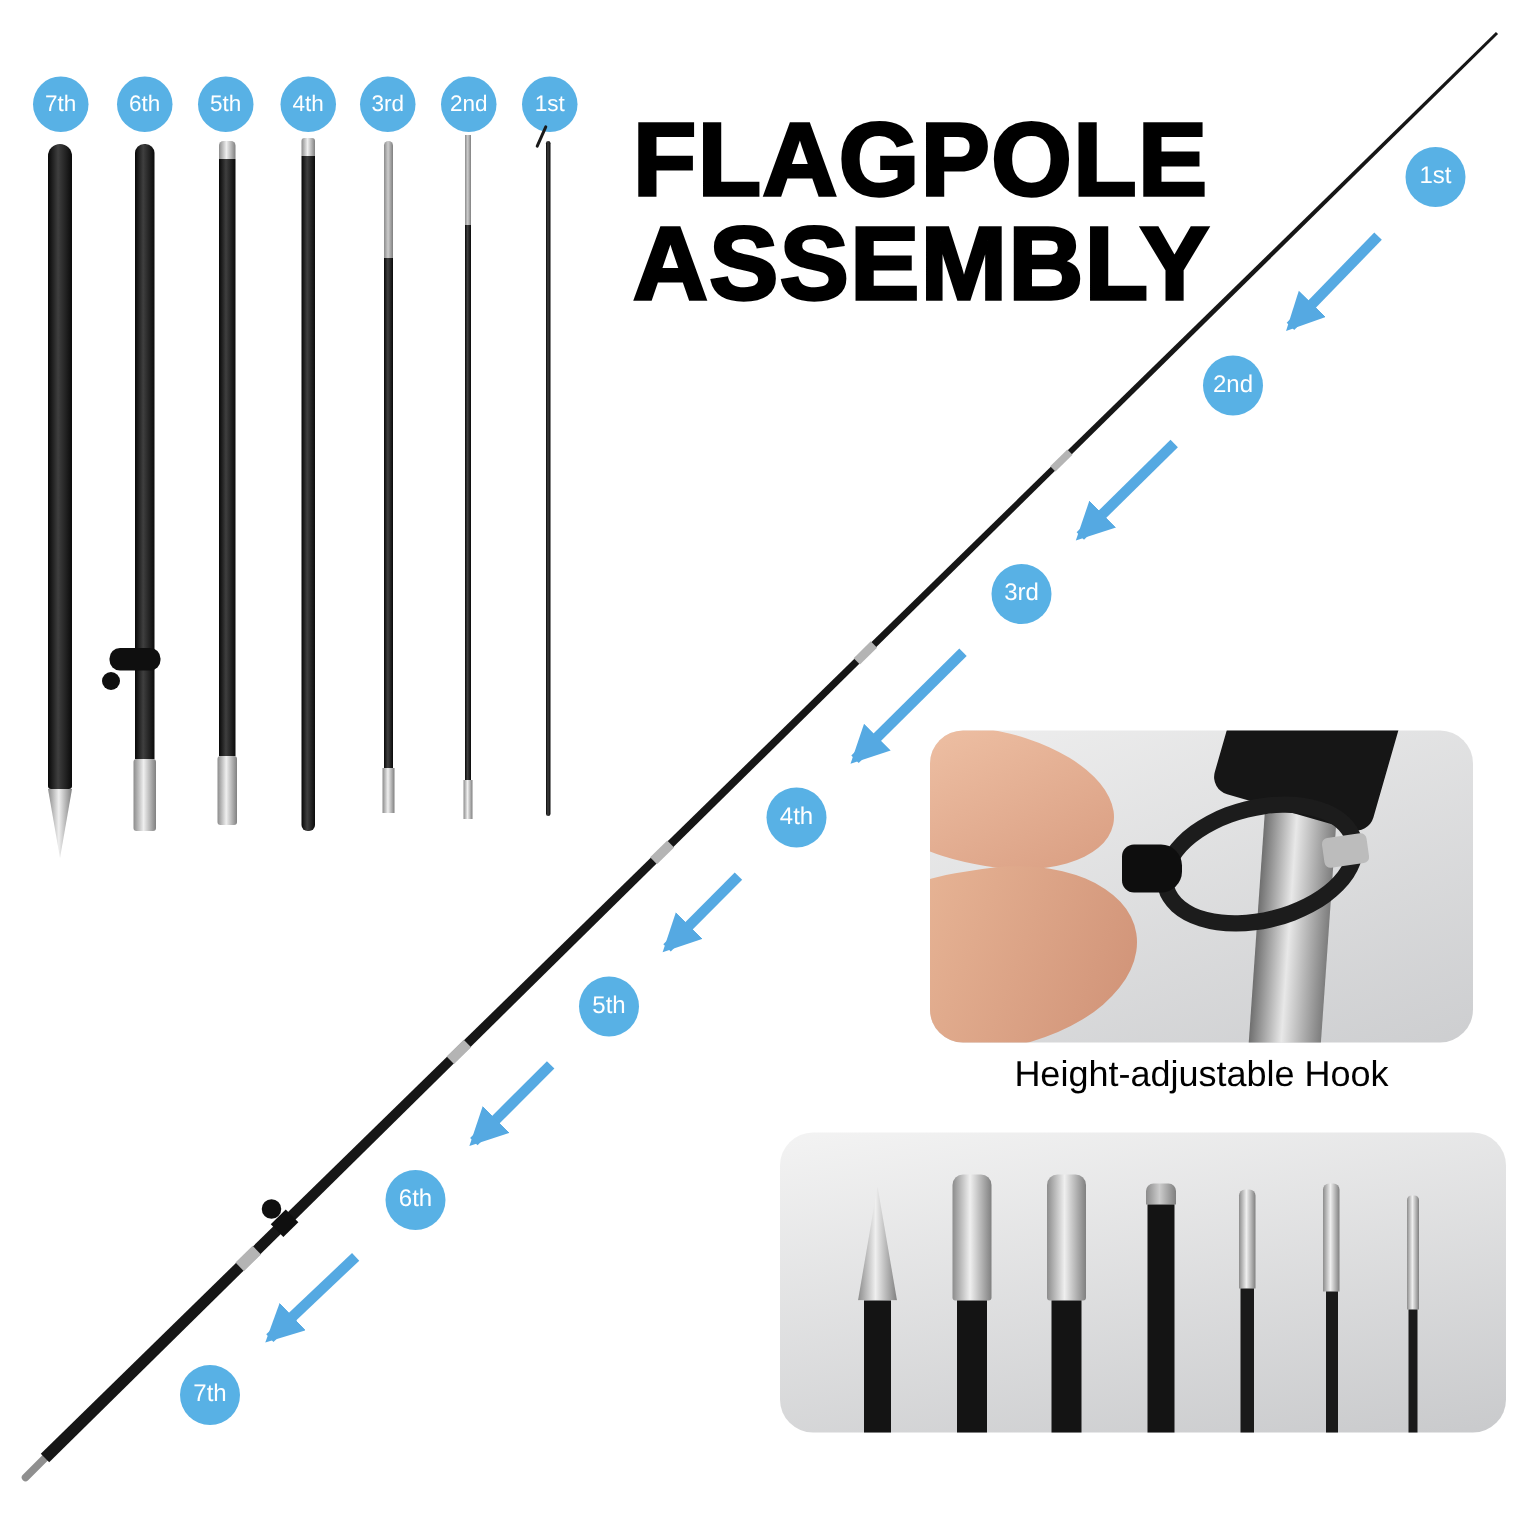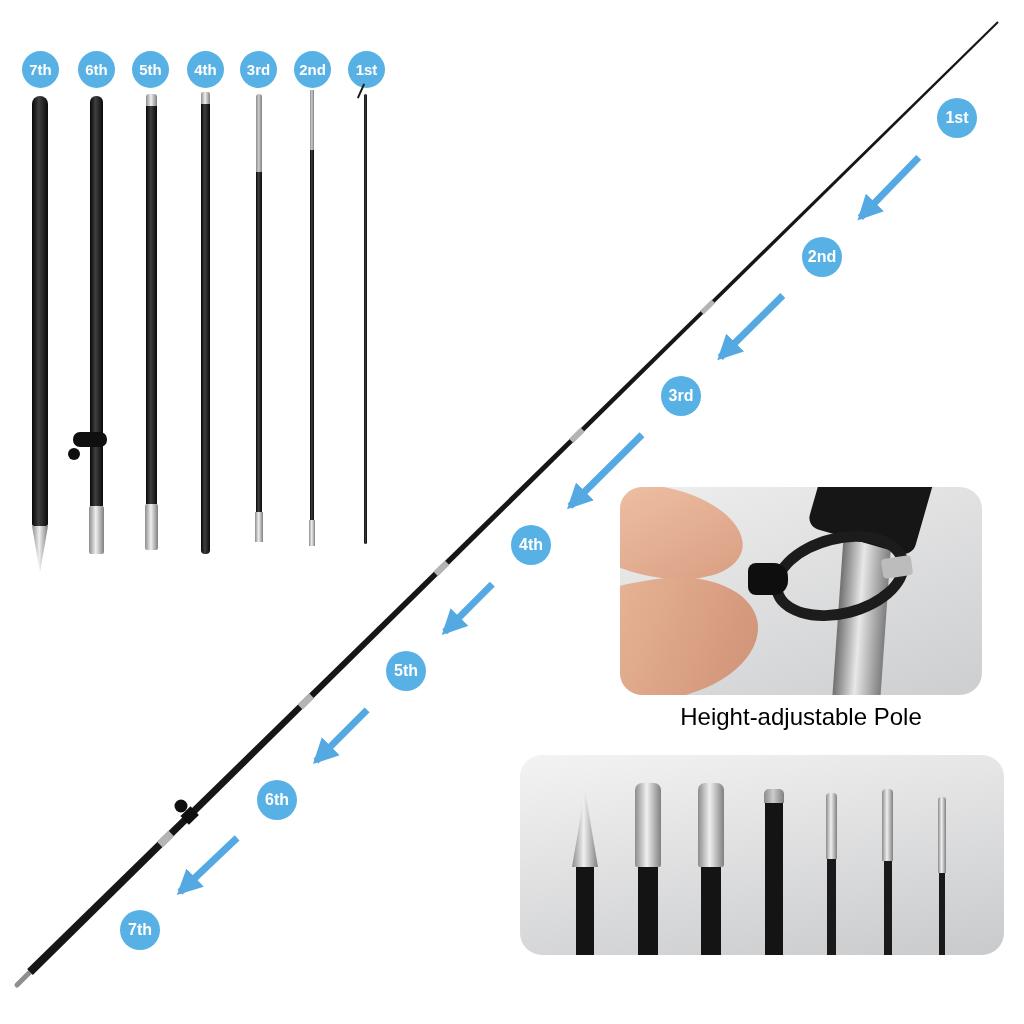--- a/index.html
+++ b/index.html
@@ -1,20 +1,20 @@
 <!DOCTYPE html>
 <html><head>
 <meta charset="utf-8">
 <style>
   html,body{margin:0;padding:0;background:#fff;}
   body{font-family:"Liberation Sans", sans-serif;}
   .stage{position:relative;width:1024px;height:1024px;background:#ffffff;overflow:hidden;}
   .abs{position:absolute;}
   .badge{position:absolute;display:flex;align-items:center;justify-content:center;
-         background:#58b1e5;color:#ffffff;border-radius:50%;font-weight:bold;}
+         background:#58b1e5;color:#ffffff;border-radius:50%;font-weight:normal;}
   .seg-badge{width:37px;height:37px;font-size:15px;top:51px;}
   .step-badge{width:40px;height:40px;font-size:16px;}
   .title{position:absolute;left:422px;top:72px;color:#000;font-weight:bold;
          font-size:69px;line-height:69px;letter-spacing:1px;-webkit-text-stroke:2.2px #000;}
   .seg-col{position:absolute;}
   .part{position:absolute;}
   .pole-body{position:absolute;background:linear-gradient(90deg,#070707,#3f3f3f 42%,#0a0a0a);}
   .metal{position:absolute;background:linear-gradient(90deg,#8c8c8c,#efefef 45%,#808080);}
   .graytop{position:absolute;background:linear-gradient(90deg,#8b8b8b,#cccccc 45%,#7f7f7f);}
   .inset{position:absolute;border-radius:22px;overflow:hidden;}
@@ -70,20 +70,24 @@
     <div class="graytop" style="left:0;top:0;width:4px;height:60px;"></div>
     <div class="pole-body" style="left:0;top:60px;width:4px;height:370px;"></div>
     <div class="metal" style="left:-1px;top:430px;width:6px;height:26px;"></div>
   </div>
 
   <div class="seg-col" style="left:364px;top:94px;width:3px;height:452px;">
     <div class="part" style="left:-4px;top:-11px;width:2px;height:16px;background:#1a1a1a;transform:rotate(24deg);border-radius:2px;"></div>
     <div class="pole-body" style="left:0;top:0;width:3px;height:450px;border-radius:2px;"></div>
   </div>
 
+  <div class="title">
+    <div>FLAGPOLE</div>
+    <div>ASSEMBLY</div>
+  </div>
 
   <svg class="abs" style="left:0;top:0;width:1024px;height:1024px;" viewBox="0 0 1024 1024">
     <defs>
       <marker id="ah" markerWidth="4" markerHeight="4" refX="3.0" refY="1.8" orient="auto">
         <path d="M0,0 L3.6,1.8 L0,3.6 Z" fill="#55a9e2"></path>
       </marker>
     </defs>
 
     <line x1="32" y1="970" x2="17" y2="985" stroke="#8f8f8f" stroke-width="5" stroke-linecap="round"></line>
     <polygon points="997.3,21.3 998.7,22.7 32.8,974.9 27.2,969.1" fill="#161616"></polygon>
@@ -115,21 +119,21 @@
 
   <div class="inset inset-hook" style="left:620px;top:487px;width:362px;height:208px;">
     <div class="part" style="left:218px;top:40px;width:48px;height:180px;background:linear-gradient(90deg,#6f6f6f,#e8e8e8 45%,#7d7d7d);transform:rotate(4deg);"></div>
     <div class="part" style="left:196px;top:-28px;width:110px;height:84px;background:#161616;border-radius:12px;transform:rotate(16deg);"></div>
     <div class="part" style="left:150px;top:46px;width:118px;height:64px;border:11px solid #1c1c1c;border-radius:50%;transform:rotate(-14deg);"></div>
     <div class="part" style="left:262px;top:70px;width:30px;height:20px;background:#bcbcbc;border-radius:4px;transform:rotate(-8deg);"></div>
     <div class="part" style="left:128px;top:76px;width:40px;height:32px;background:#0e0e0e;border-radius:8px 14px 14px 8px;"></div>
     <div class="part" style="left:-46px;top:0px;width:170px;height:90px;background:linear-gradient(140deg,#f2c6aa,#d89c80);border-radius:48% 52% 52% 48%;transform:rotate(12deg);"></div>
     <div class="part" style="left:-56px;top:92px;width:195px;height:120px;background:linear-gradient(120deg,#edbd9d,#cf9176);border-radius:45% 52% 55% 45%;transform:rotate(-9deg);"></div>
   </div>
-  <div class="caption caption-hook">Height-adjustable Pole</div>
+  <div class="caption caption-hook">Height-adjustable Hook</div>
 
   <div class="inset inset-tips" style="left:520px;top:755px;width:484px;height:200px;">
     <div class="part" style="left:52px;top:36px;width:26px;height:170px;">
       <div class="metal" style="left:0;top:0;width:26px;height:76px;clip-path:polygon(50% 0,100% 100%,0 100%);"></div>
       <div class="part" style="left:4px;top:76px;width:18px;height:100px;background:#141414;"></div>
     </div>
     <div class="part" style="left:115px;top:28px;width:26px;height:178px;">
       <div class="metal" style="left:0;top:0;width:26px;height:84px;border-radius:7px 7px 2px 2px;"></div>
       <div class="part" style="left:3px;top:84px;width:20px;height:100px;background:#141414;"></div>
     </div>

